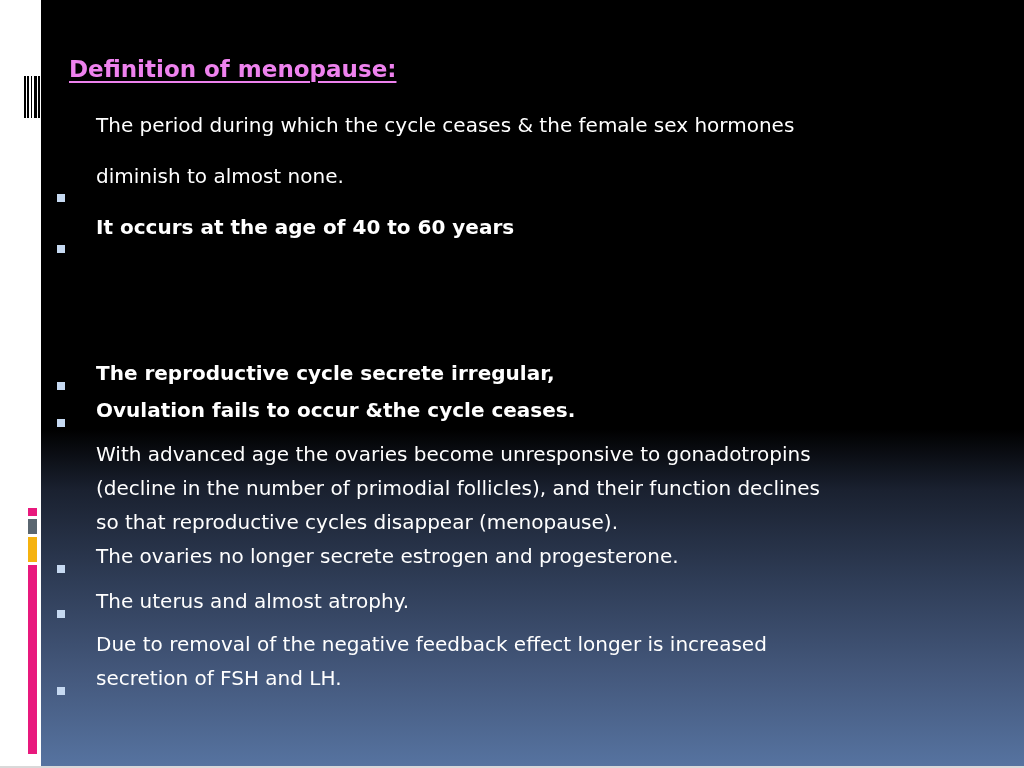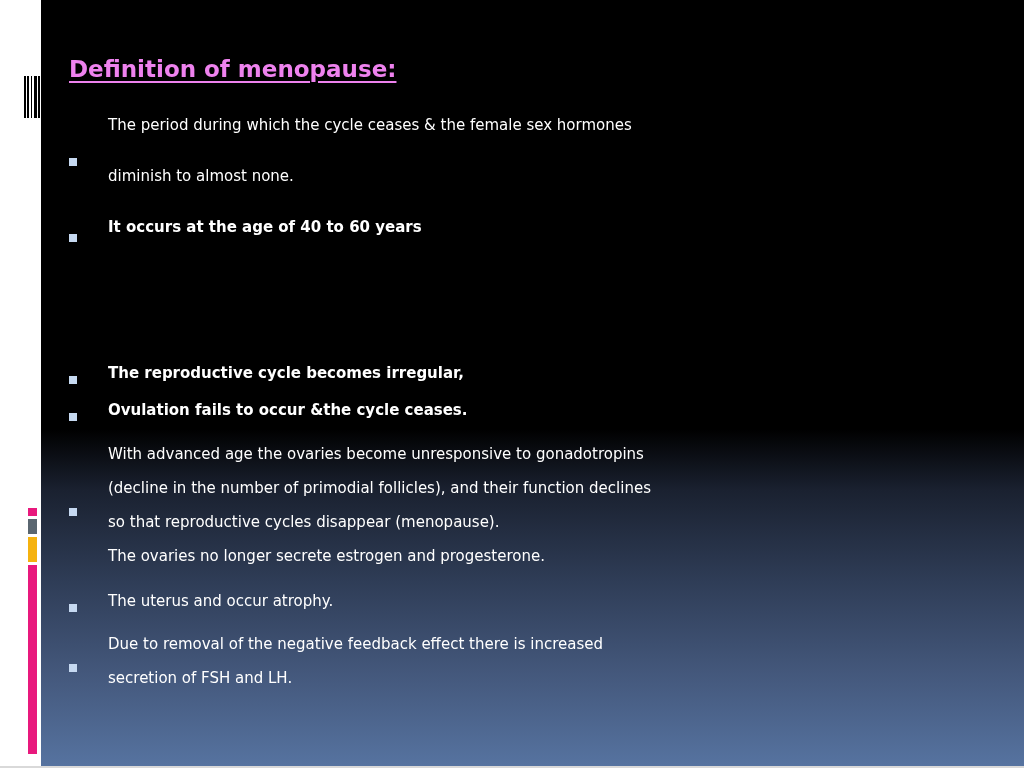--- a/index.html
+++ b/index.html
@@ -25,23 +25,23 @@
     }
     .bottom-line {
       position: absolute; left: 0; bottom: 0; width: 1024px; height: 2px; background: #d9d9d9;
     }
     .title {
       position: absolute; left: 28px; top: 56px;
       color: #ee82ee; font-size: 23px; font-weight: bold;
       text-decoration: underline; text-underline-offset: 4px; text-decoration-thickness: 2px;
     }
     .bullet {
-      position: absolute; left: 28px; color: #ffffff;
-      display: flex; align-items: center;
-      font-size: 15px;
+      position: absolute; left: 16px; color: #ffffff;
+      display: flex; align-items: flex-end;
+      font-size: 20px;
     }
     .bullet .sq {
       width: 8px; height: 8px; background: #c6d9f1; margin-top: 10px; margin-right: 31px; flex: none;
     }
     .bullet .txt { width: 850px; white-space: pre-line; }
     .bold .txt { font-weight: bold; }
     .tall .txt { line-height: 51px; }
     .tall .sq { margin-top: 21px; }
     .norm .txt { line-height: 34px; }
     .norm .sq { margin-top: 13px; }
@@ -77,41 +77,41 @@
   </div>
 
   <div class="bullet tall bold" style="top:202px;">
     <span class="sq"></span>
     <span class="txt">It occurs at the age of 40 to 60 years</span>
   </div>
 
 
   <div class="bullet norm bold" style="top:356px;">
     <span class="sq"></span>
-    <span class="txt">The reproductive cycle becomes irregular,</span>
+    <span class="txt">The reproductive cycle secrete irregular,</span>
   </div>
 
   <div class="bullet norm" style="top:437px;">
     <span class="sq"></span>
     <span class="txt">With advanced age the ovaries become unresponsive to gonadotropins
 (decline in the number of primodial follicles), and their function declines
 so that reproductive cycles disappear (menopause).
 The ovaries no longer secrete estrogen and progesterone.</span>
   </div>
 
   <div class="bullet norm bold" style="top:393px;">
     <span class="sq"></span>
     <span class="txt">Ovulation fails to occur &amp;the cycle ceases.</span>
   </div>
 
   <div class="bullet norm" style="top:584px;">
     <span class="sq"></span>
-    <span class="txt">The uterus and occur atrophy.</span>
+    <span class="txt">The uterus and almost atrophy.</span>
   </div>
 
   <div class="bullet norm" style="top:627px;">
     <span class="sq"></span>
-    <span class="txt">Due to removal of the negative feedback effect there is increased
+    <span class="txt">Due to removal of the negative feedback effect longer is increased
 secretion of FSH and LH.</span>
   </div>
 </div>
 
 <div class="bottom-line"></div>
 
 </body></html>

